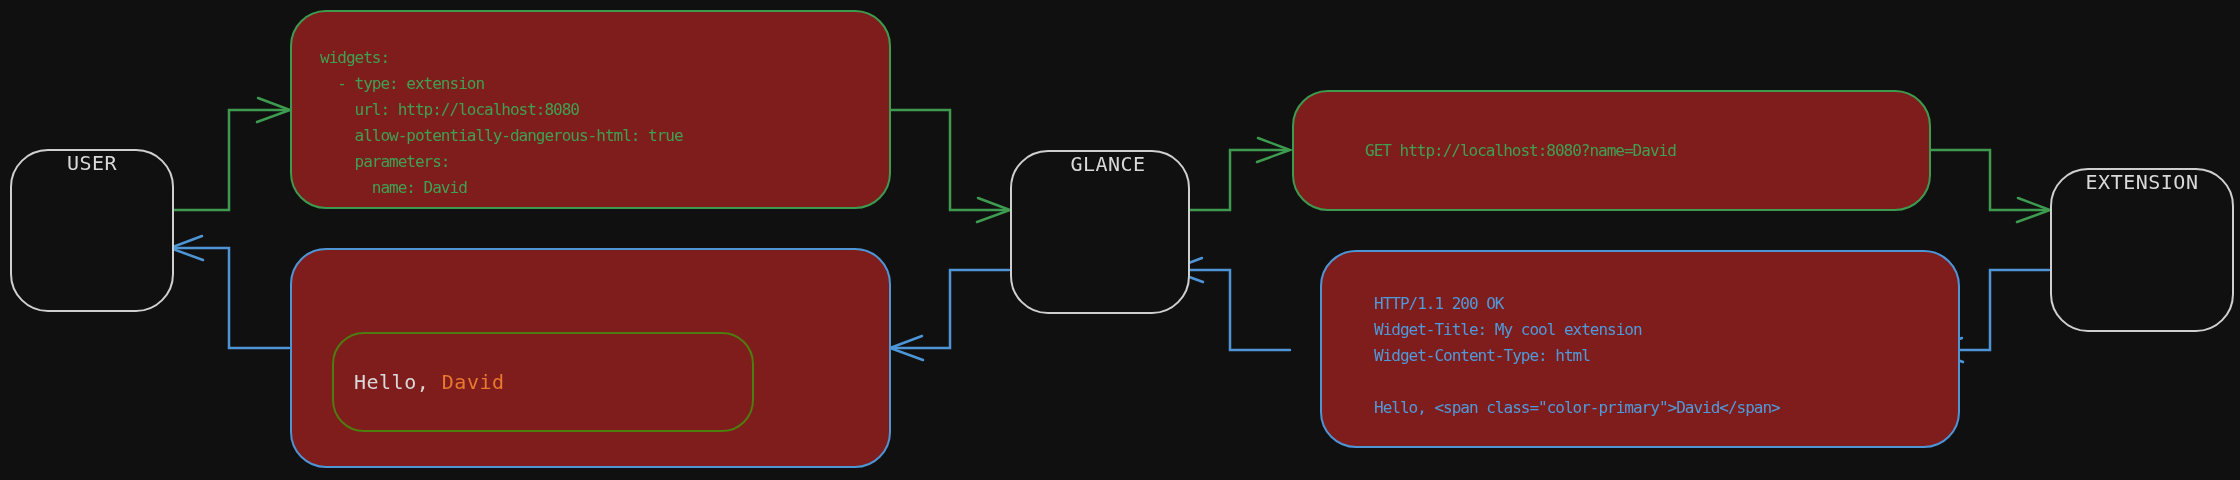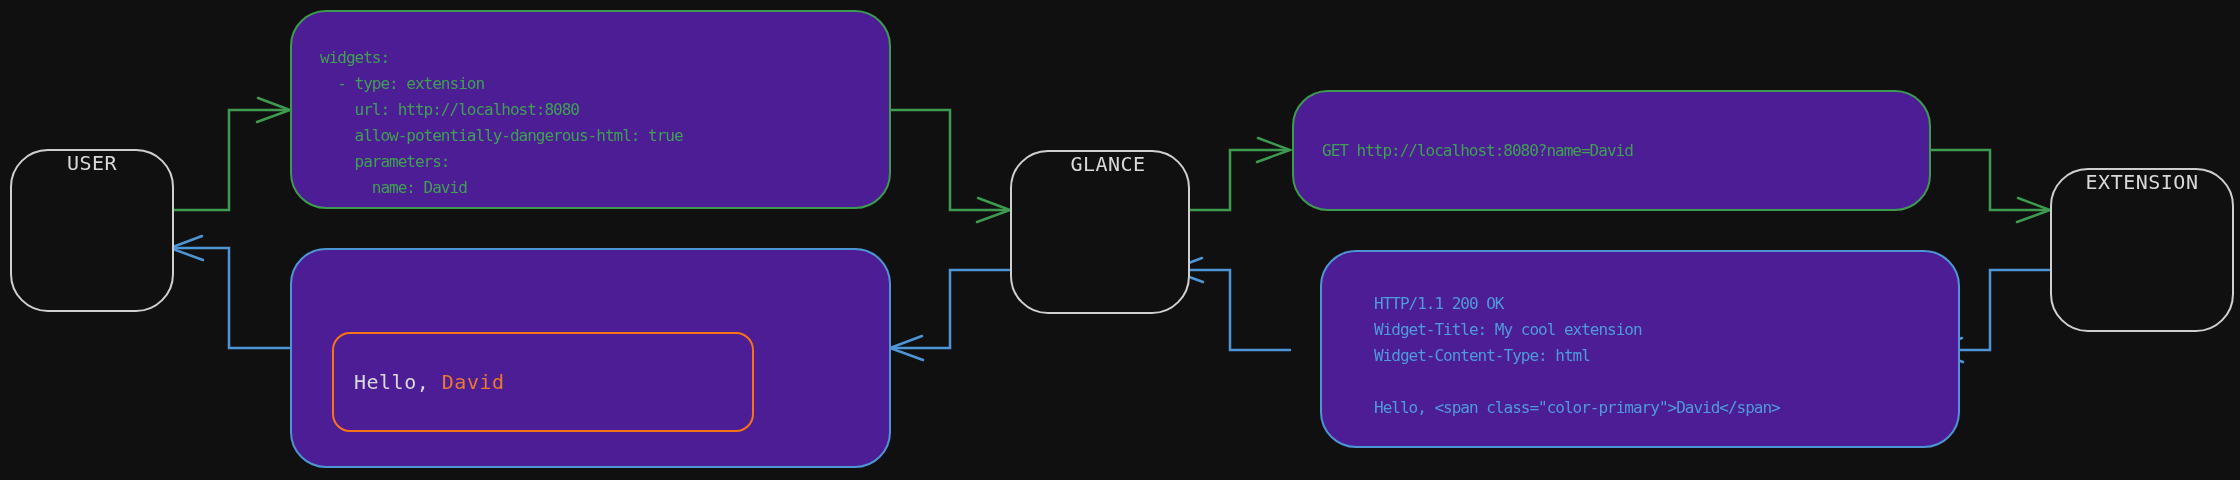--- a/index.html
+++ b/index.html
@@ -21,39 +21,39 @@
     border-radius:38px;
     background:#101010;
     display:flex;justify-content:center;
     color:#d9d9d9;
     font-size:20px;
     letter-spacing:0.5px;
   }
   .msgbox{
     position:absolute;
     border-radius:36px;
-    background:#4c1d95;
+    background:#7f1d1d;
     box-sizing:border-box;
   }
   .msgbox.green{border:2.5px solid #3d9b4f;}
   .msgbox.blue{border:2.5px solid #4d95d5;}
   pre.code{
     margin:0;
     font-family:"DejaVu Sans Mono", monospace;
     font-size:16px;
     letter-spacing:-1px;
     line-height:26px;
     white-space:pre;
   }
   .code.green{color:#3fa052;}
   .code.blue{color:#4f9ada;}
   #widget-inner{
     position:absolute;left:40px;top:82px;
     width:422px;height:100px;
-    border:2px solid #f97316;border-radius:18px;
+    border:2px solid #4d7c0f;border-radius:32px;
     box-sizing:border-box;
     display:flex;align-items:center;
     padding-left:20px;
   }
   #widget-inner .hello{font-size:20px;white-space:pre;letter-spacing:0.5px;}
   .hello-prefix{color:#d9d9d9;}
   .hello-name{color:#e8792f;}
 </style>
 </head>
 <body>
@@ -117,21 +117,21 @@
 
   <div class="msgbox green" style="left:290px;top:10px;width:601px;height:199px;padding:33px 0 0 28px;">
     <pre class="code green">widgets:
   - type: extension
     url: http://localhost:8080
     allow-potentially-dangerous-html: true
     parameters:
       name: David</pre>
   </div>
 
-  <div class="msgbox green" style="left:1292px;top:90px;width:639px;height:121px;display:flex;align-items:center;padding-left:28px;">
+  <div class="msgbox green" style="left:1292px;top:90px;width:639px;height:121px;display:flex;align-items:center;padding-left:71px;">
     <pre class="code green">GET http://localhost:8080?name=David</pre>
   </div>
 
   <div class="msgbox blue" style="left:1320px;top:250px;width:640px;height:198px;padding:39px 0 8px 52px;">
     <pre class="code blue">HTTP/1.1 200 OK
 Widget-Title: My cool extension
 Widget-Content-Type: html
 
 Hello, &lt;span class="color-primary"&gt;David&lt;/span&gt;</pre>
   </div>

